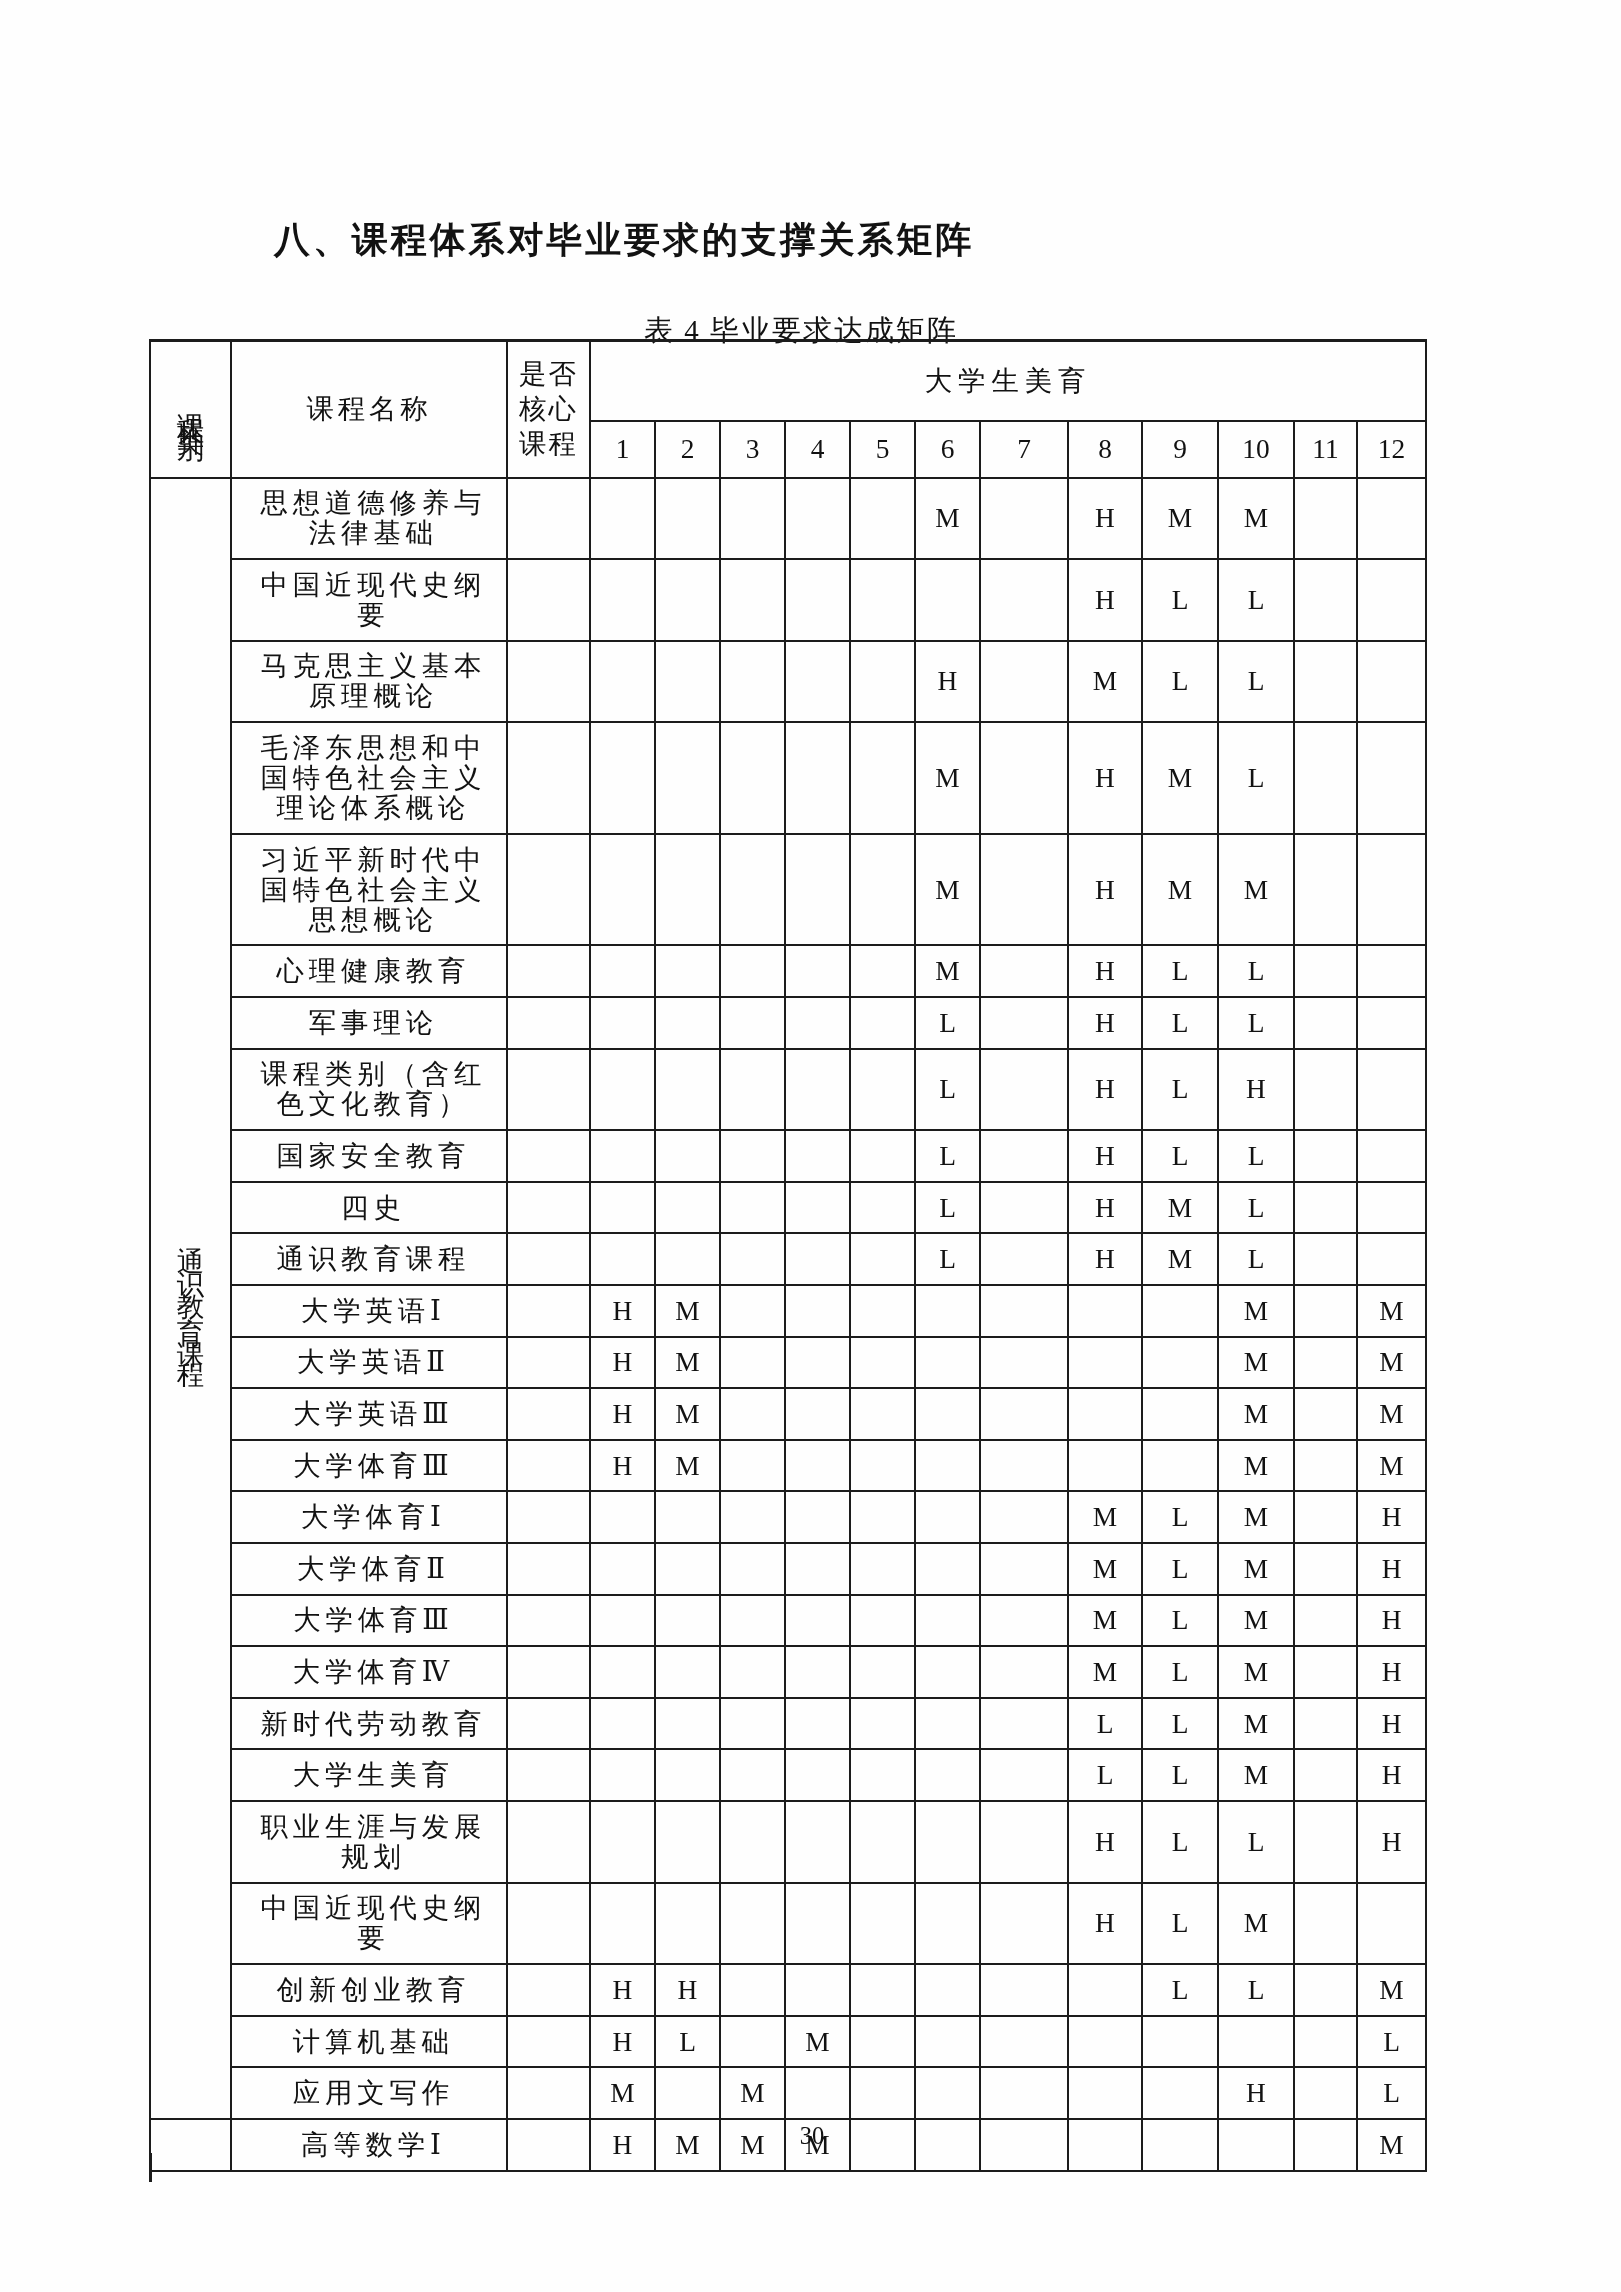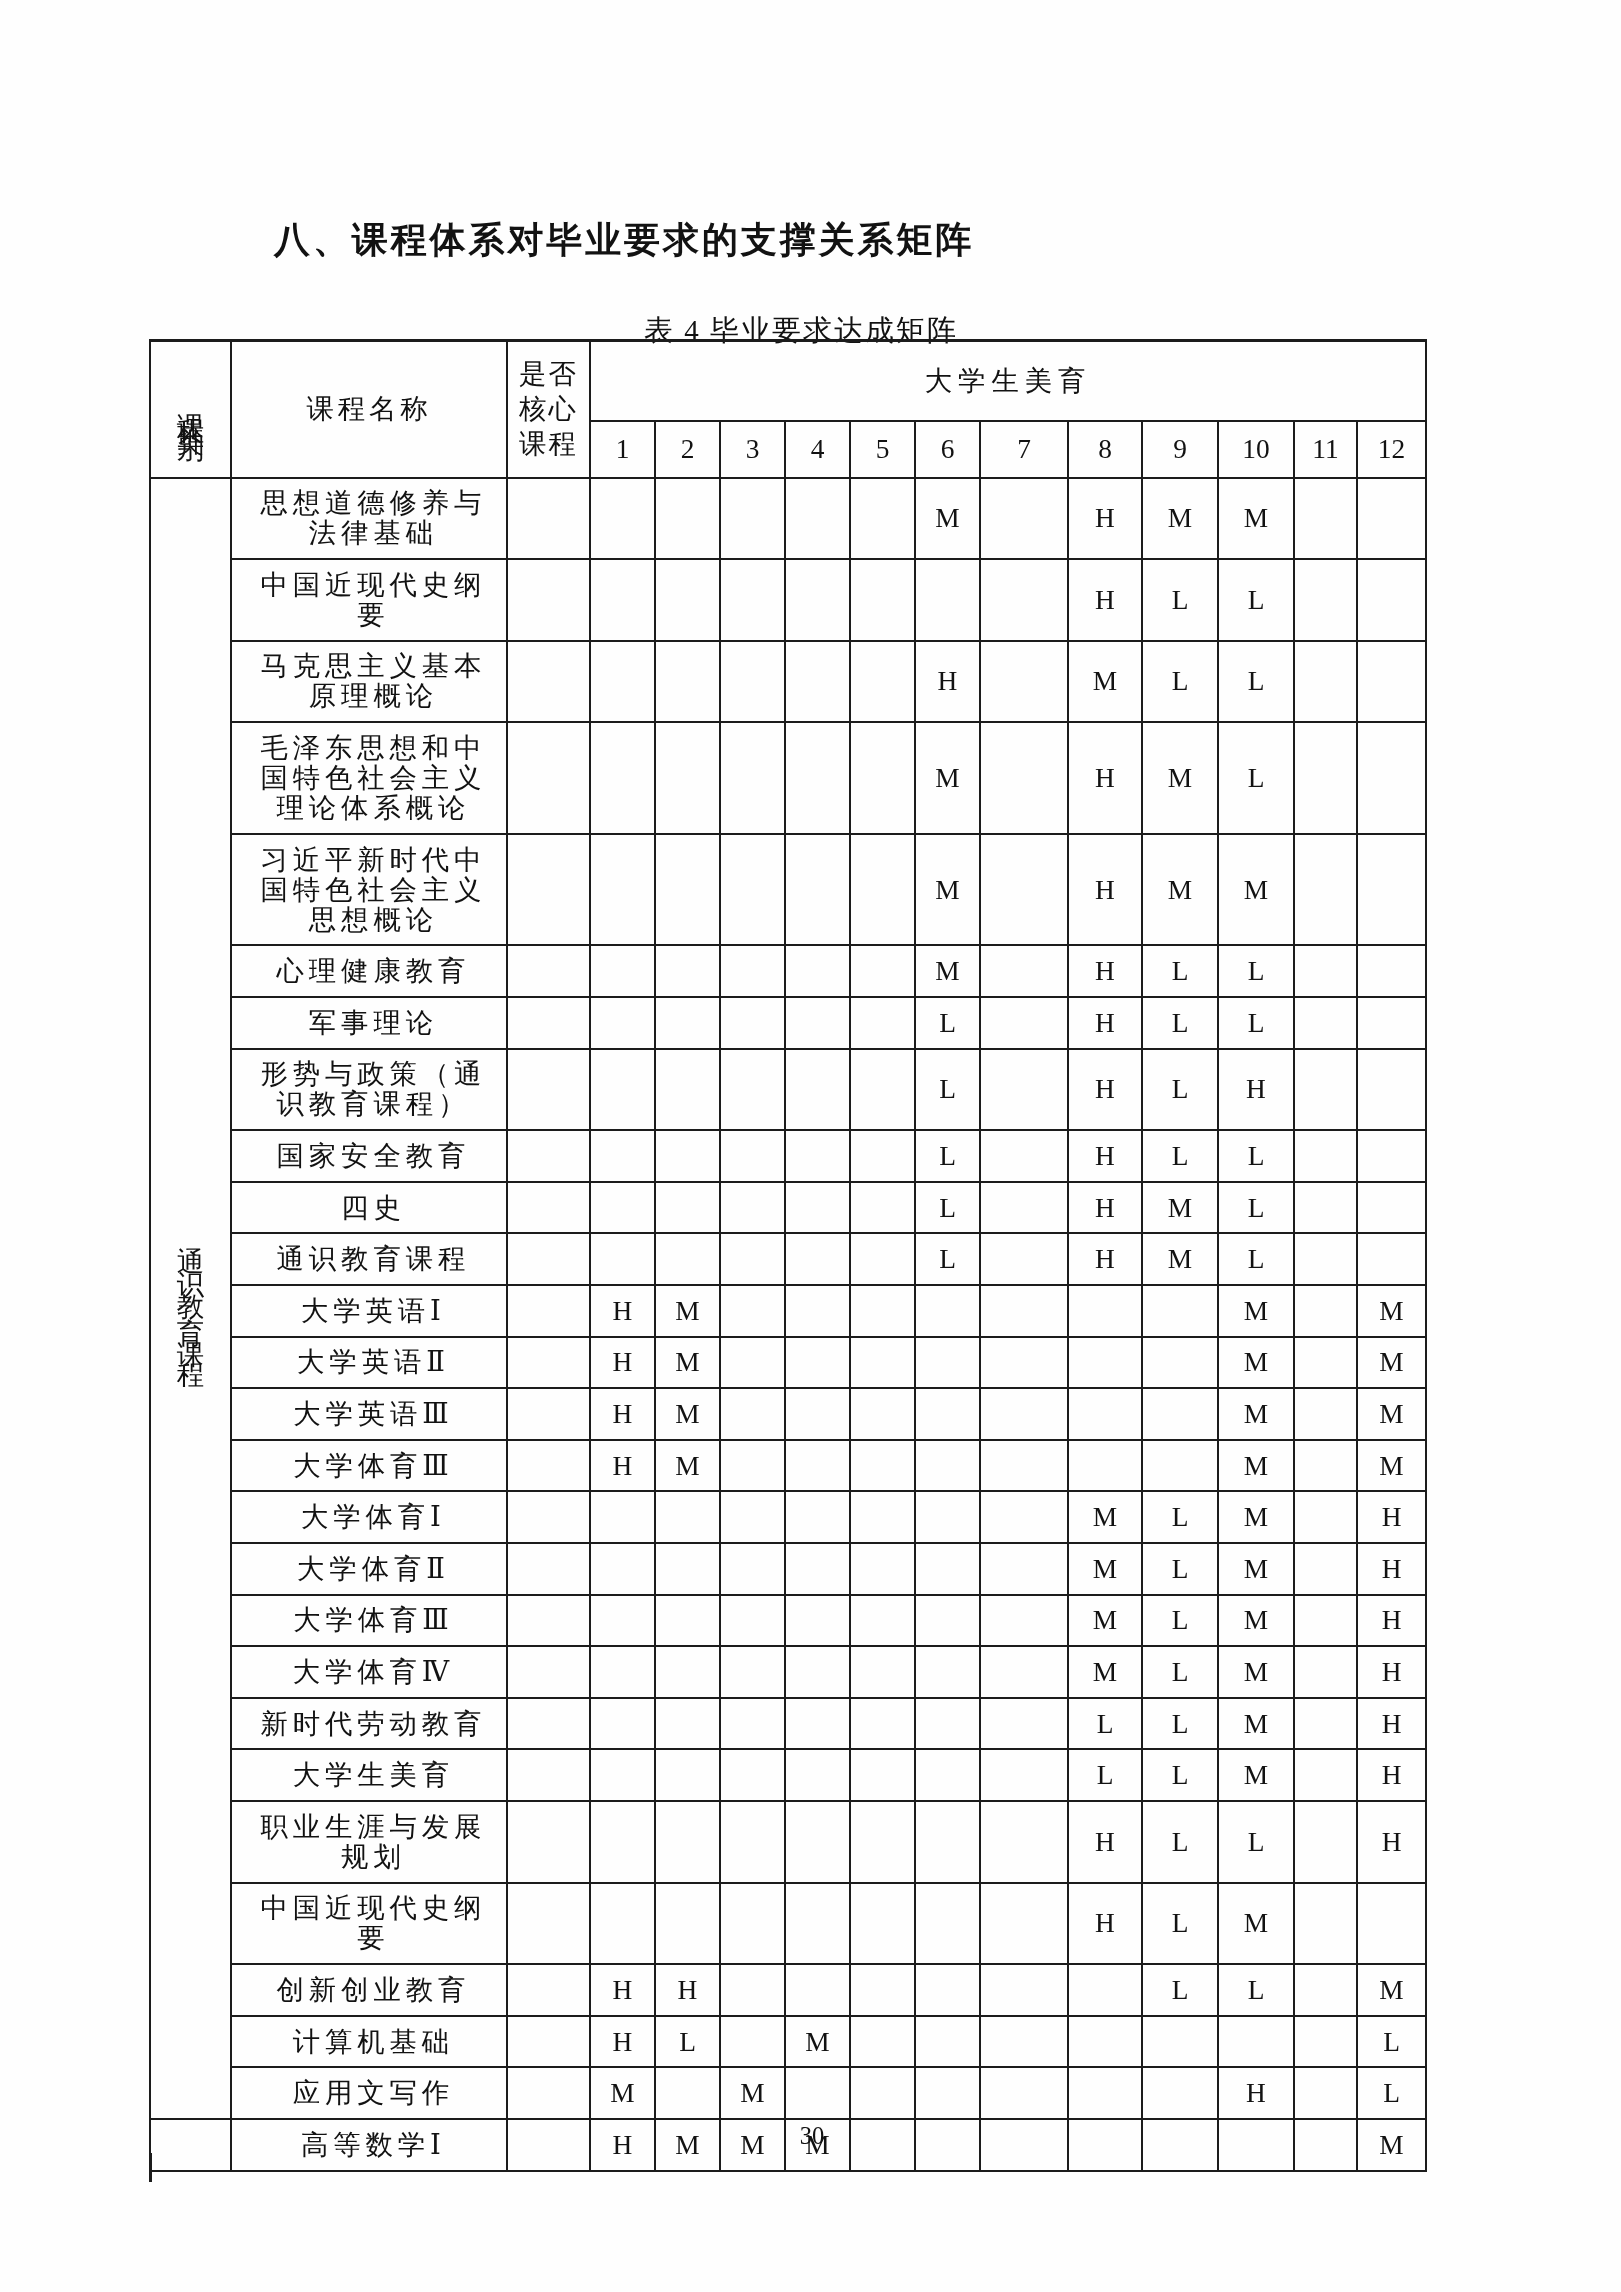--- a/index.html
+++ b/index.html
@@ -260,21 +260,21 @@
           <td class="mark-cell"></td>
           <td class="mark-cell">L</td>
           <td class="mark-cell"></td>
           <td class="mark-cell">H</td>
           <td class="mark-cell">L</td>
           <td class="mark-cell">L</td>
           <td class="mark-cell"></td>
           <td class="mark-cell"></td>
         </tr>
         <tr>
-          <td class="name-cell">形势与政策（通识教育课程）</td>
+          <td class="name-cell">课程类别（含红色文化教育）</td>
           <td class="core-cell"></td>
           <td class="mark-cell"></td>
           <td class="mark-cell"></td>
           <td class="mark-cell"></td>
           <td class="mark-cell"></td>
           <td class="mark-cell"></td>
           <td class="mark-cell">L</td>
           <td class="mark-cell"></td>
           <td class="mark-cell">H</td>
           <td class="mark-cell">L</td>

